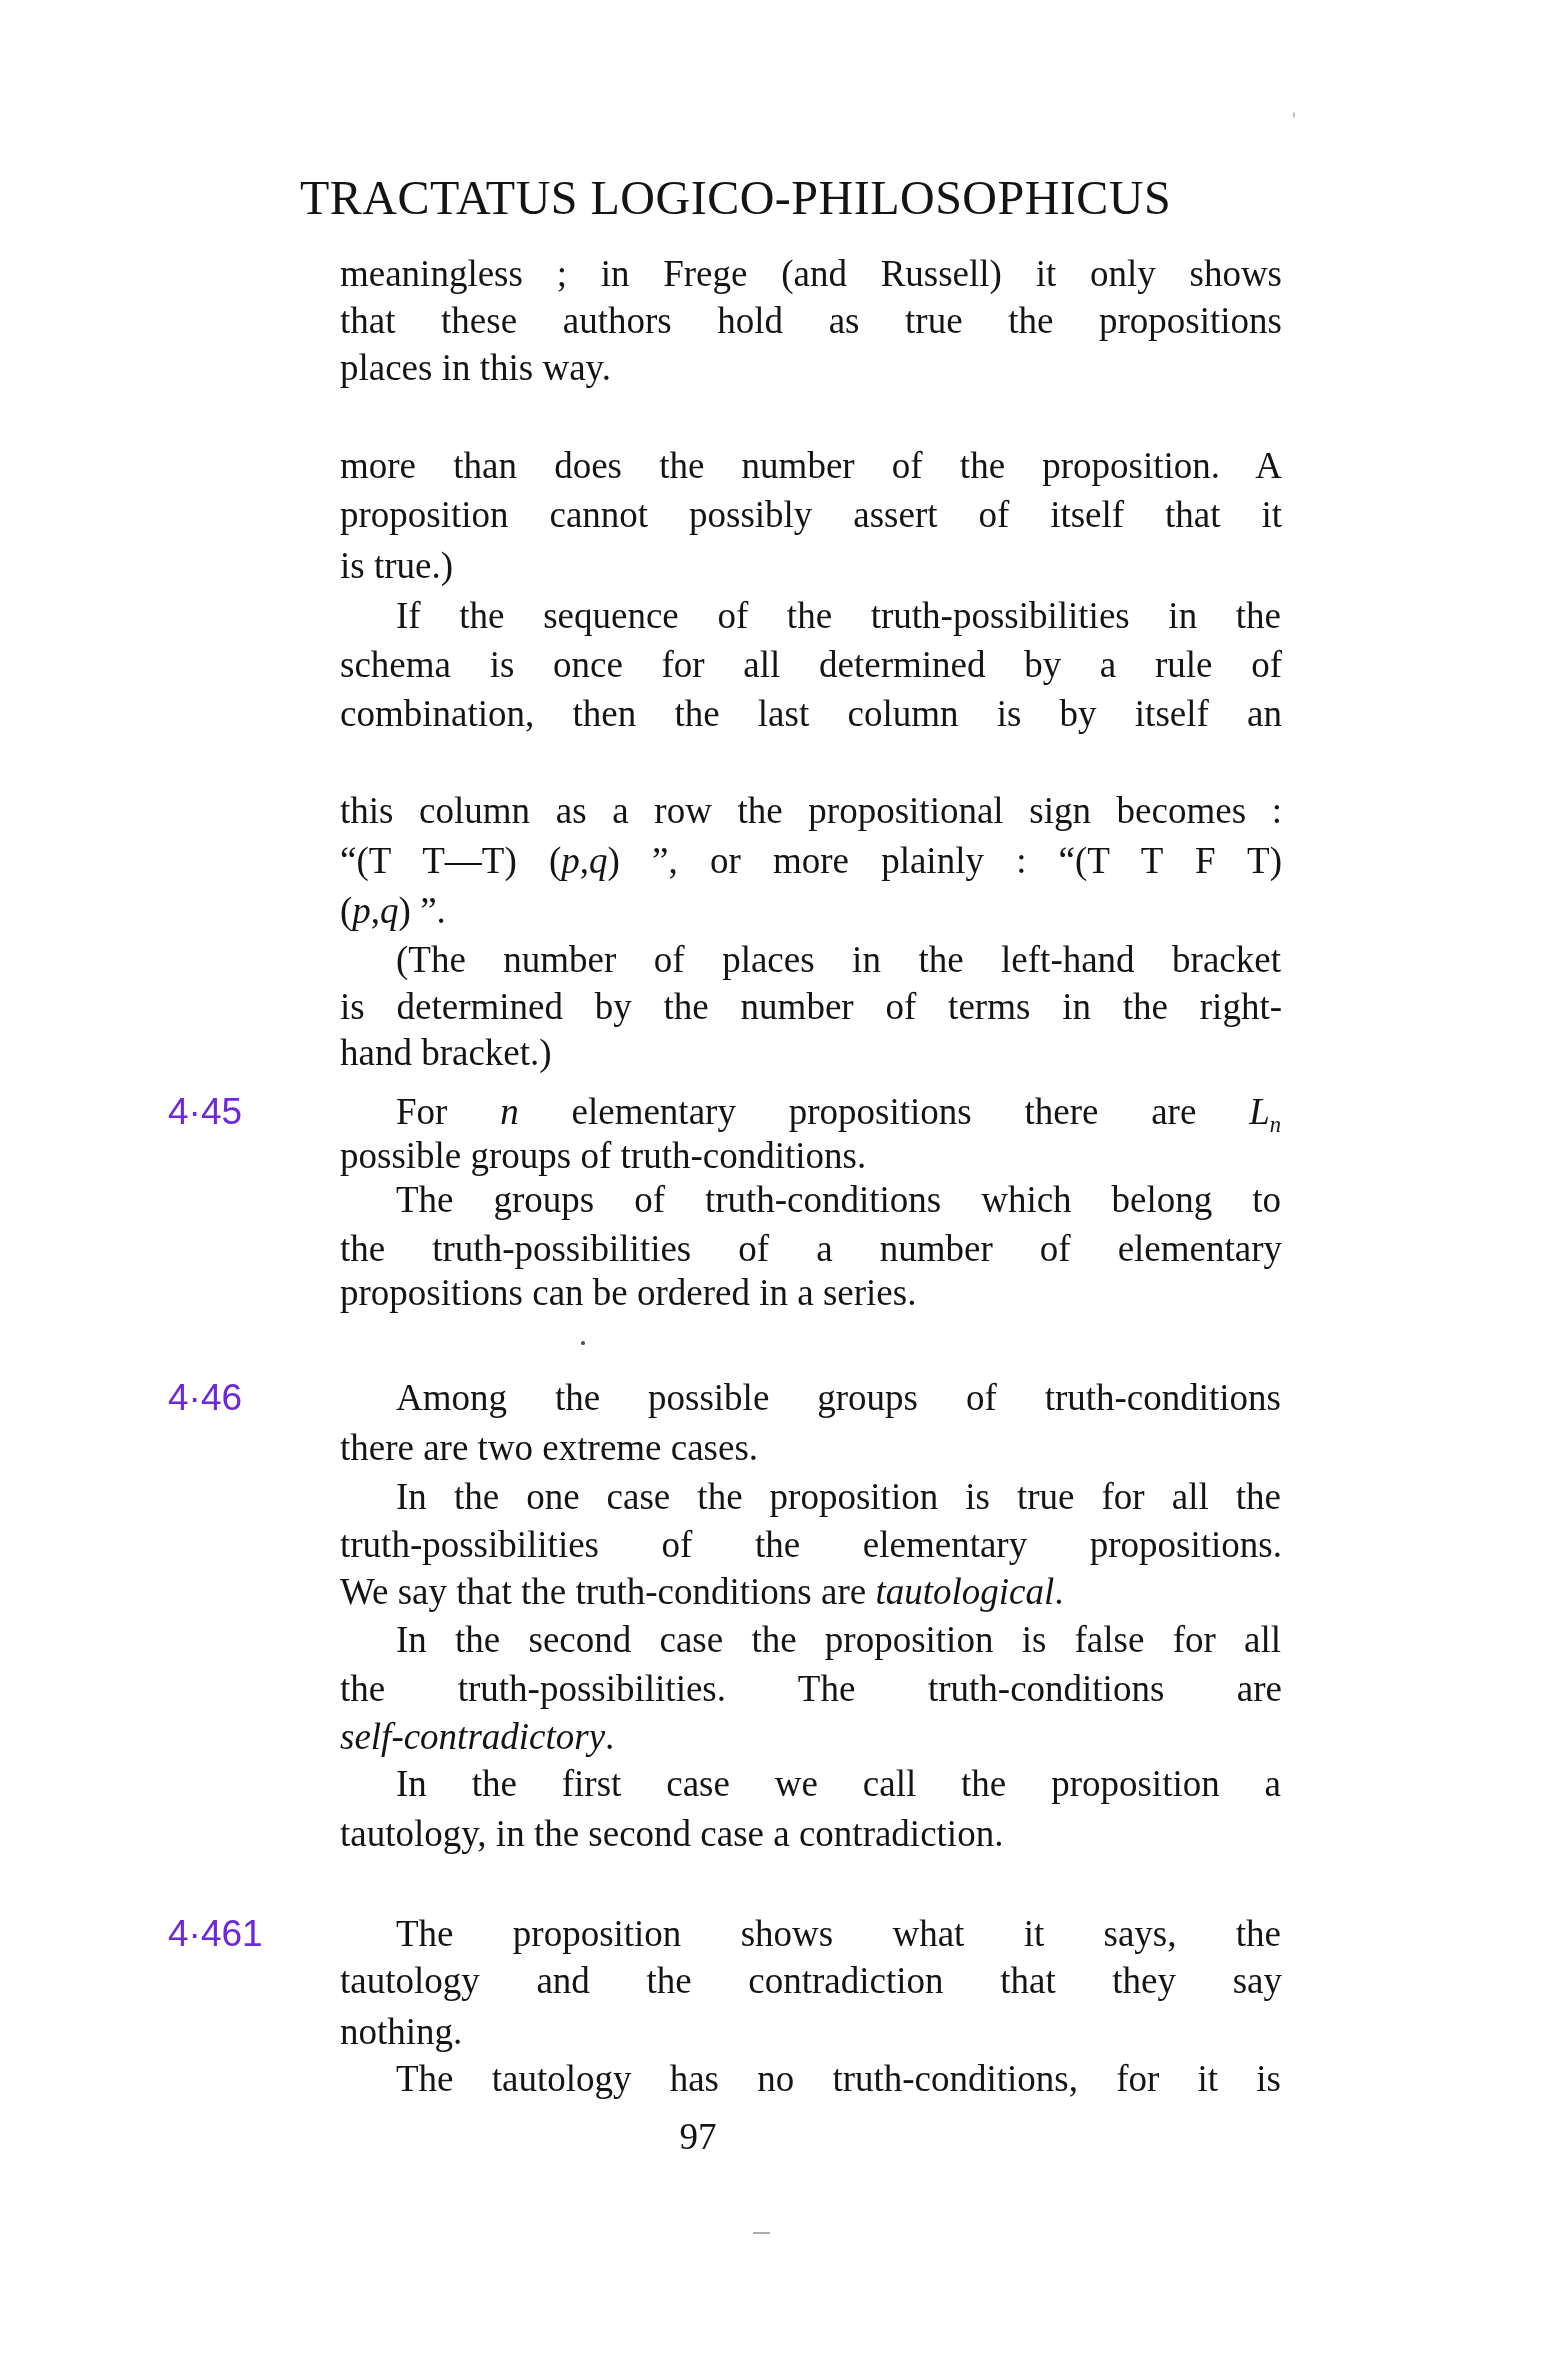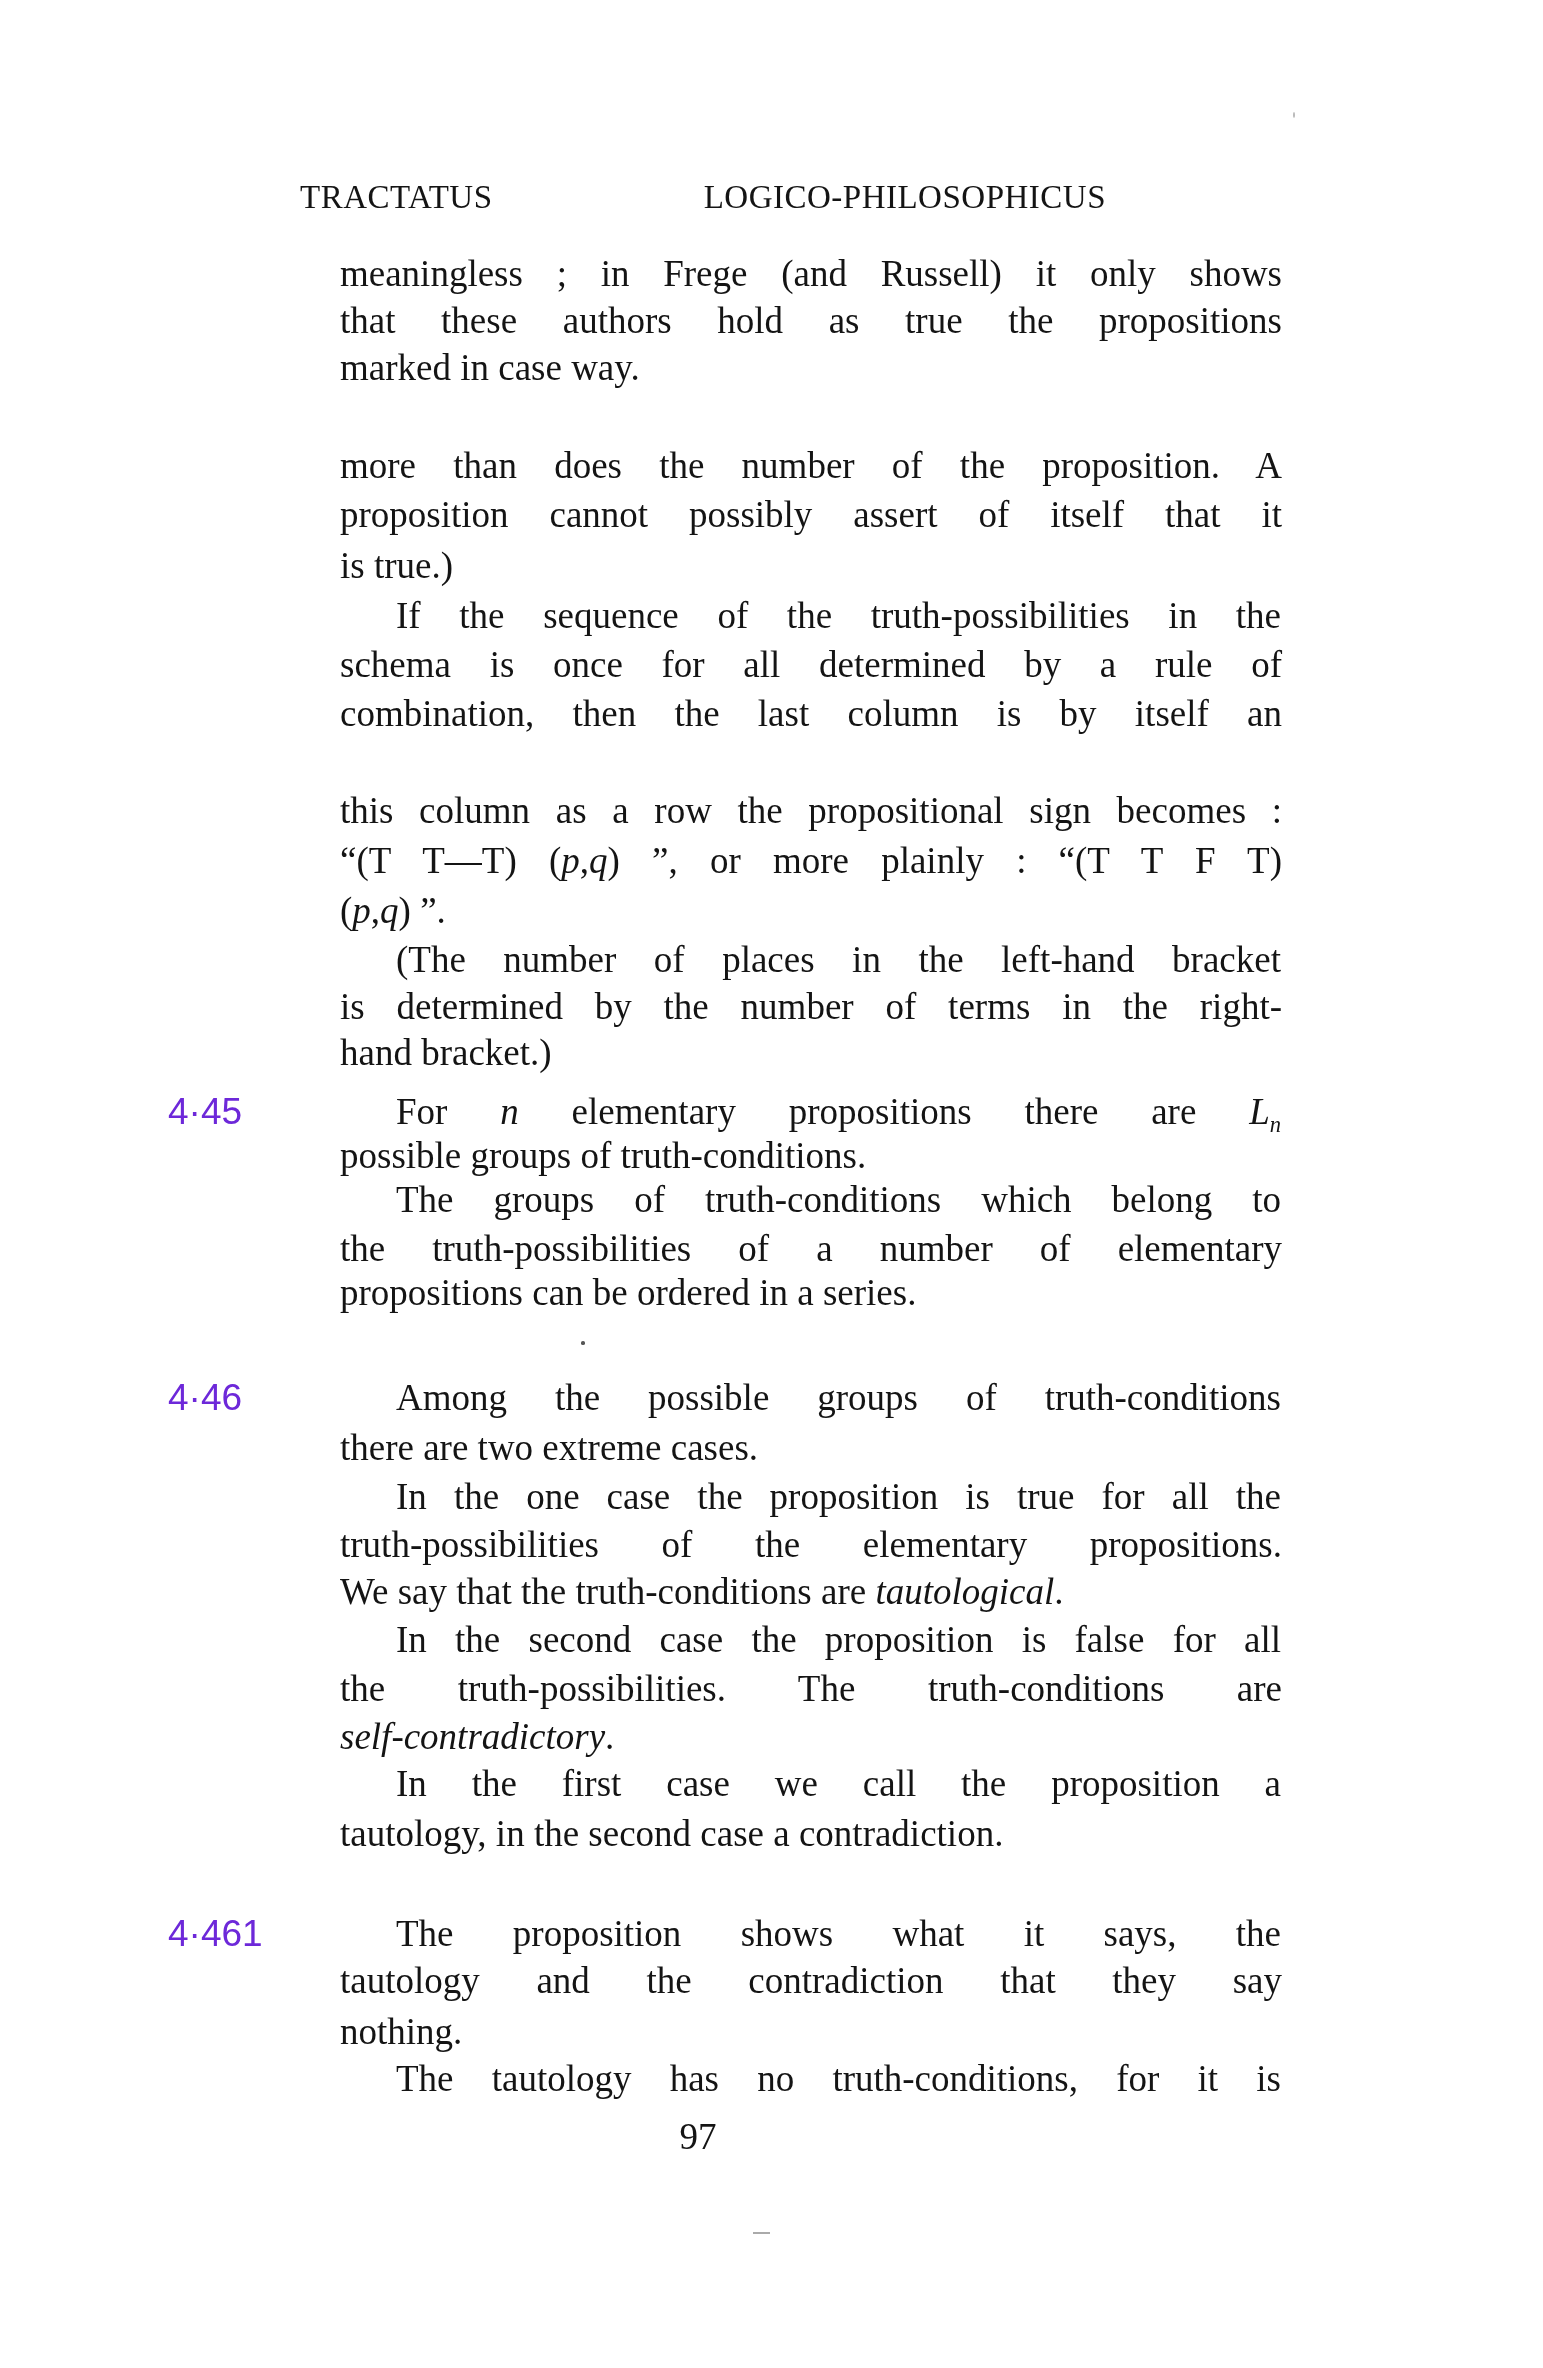--- a/index.html
+++ b/index.html
@@ -21,21 +21,21 @@
   .ln.indent { left: 354px; width: 885px; }
   .ln.last { text-align: left; text-align-last: left; }
   .ln i { font-style: italic; }
   .header {
     position: absolute;
     left: 300px;
     top: 177px;
     width: 806px;
     height: 41px;
     font-family: "Liberation Serif", "DejaVu Serif", serif;
-    font-size: 33px;
+    font-size: 48px;
     line-height: 41px;
     letter-spacing: 0.5px;
     white-space: nowrap;
     color: #141414;
     text-align: justify;
     text-align-last: justify;
   }
   .secnum {
     position: absolute;
     left: 168px;
@@ -63,21 +63,21 @@
 </style>
 </head>
 <body>
 
 <div class="page">
 
   <div class="header">TRACTATUS LOGICO-PHILOSOPHICUS</div>
 
   <div class="ln full" style="top:255px">meaningless ; in Frege (and Russell) it only shows</div>
   <div class="ln full" style="top:302px">that these authors hold as true the propositions</div>
-  <div class="ln last" style="top:349px">marked in case way.</div>
+  <div class="ln last" style="top:349px">places in this way.</div>
   <div class="ln full" style="top:447px">more than does the number of the proposition.  A</div>
   <div class="ln full" style="top:496px">proposition cannot possibly assert of itself that it</div>
   <div class="ln last" style="top:547px">is true.)</div>
   <div class="ln full indent" style="top:597px">If the sequence of the truth-possibilities in the</div>
   <div class="ln full" style="top:646px">schema is once for all determined by a rule of</div>
   <div class="ln full" style="top:695px">combination, then the last column is by itself an</div>
   <div class="ln full" style="top:792px">this column as a row the propositional sign becomes :</div>
   <div class="ln full" style="top:842px"><span>“(T T—T) (</span><i>p</i><span>,</span><i>q</i><span>) ”, or more plainly : “(T T F T)</span></div>
   <div class="ln last" style="top:892px"><span>(</span><i>p</i><span>,</span><i>q</i><span>) ”.</span></div>
   <div class="ln full indent" style="top:941px">(The number of places in the left-hand bracket</div>

